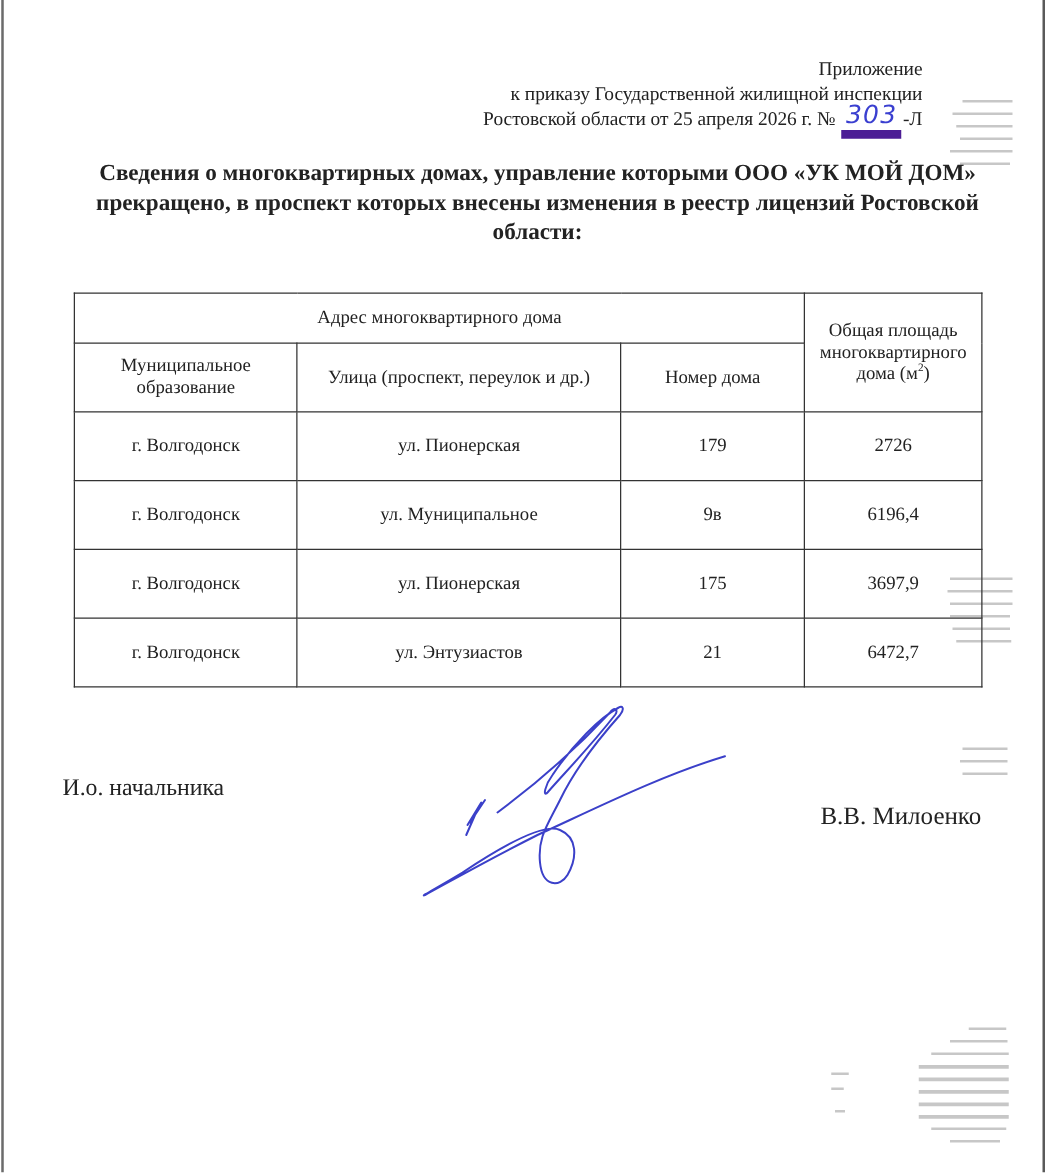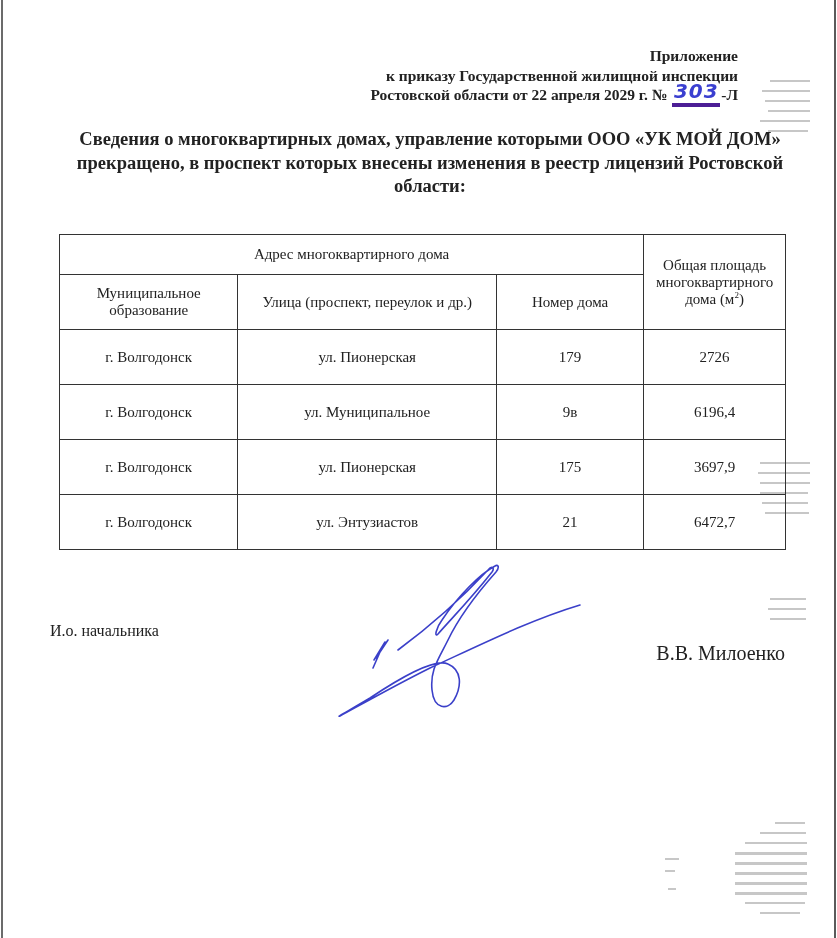--- a/index.html
+++ b/index.html
@@ -25,27 +25,27 @@
     }
     .annex {
       position: absolute;
       right: 99px;
       top: 46px;
       text-align: right;
       font-size: 15.5px;
       line-height: 19.5px;
       color: #222;
     }
-    .annex .line { display: block; white-space: nowrap; font-weight: bold; }
+    .annex .line { display: block; white-space: nowrap; }
     .order-num {
       display: inline-block;
       position: relative;
       min-width: 48px;
       text-align: center;
-      border-bottom: 4px solid #4c1d95;
+      border-bottom: 7px solid #4c1d95;
       line-height: 16px;
       margin: 0 1px;
     }
     .order-num .hand {
       font-family: "DejaVu Sans", sans-serif;
       font-style: italic;
       color: #3a3fd0;
       font-size: 20px;
       letter-spacing: 1px;
       position: relative;
@@ -85,21 +85,21 @@
     .col-area { width: 133px; }
     tr.h1 { height: 40px; }
     tr.h2 { height: 55px; margin-top: 24px; }
     tr.data-row { height: 55px; }
     sup { font-size: 9px; line-height: 0; }
     .sign-left {
       position: absolute;
       left: 50px;
       top: 620px;
       text-align: center;
-      font-size: 16px;
+      font-size: 19px;
       line-height: 22px;
       color: #222;
     }
     .sign-right {
       position: absolute;
       right: 52px;
       top: 642px;
       font-size: 20px;
       line-height: 22px;
       color: #222;
@@ -155,21 +155,21 @@
     <rect x="665" y="858" width="14" height="2"></rect>
     <rect x="665" y="870" width="10" height="2"></rect>
     <rect x="668" y="888" width="8" height="2"></rect>
   </g>
 </svg>
 
 <div class="annex">
   <span class="line">Приложение</span>
   <span class="line">к приказу Государственной жилищной инспекции</span>
   <span class="line">
-    <span>Ростовской области от 22 апреля 2029 г. №</span>
+    <span>Ростовской области от 25 апреля 2026 г. №</span>
     <span class="order-num"><span class="hand">303</span></span><span>-Л</span>
   </span>
 </div>
 
 <div class="title">Сведения о многоквартирных домах, управление которыми ООО «УК МОЙ ДОМ» прекращено, в проспект которых внесены изменения в реестр лицензий Ростовской области:</div>
 
 <table class="registry">
   <tbody>
       <tr class="h1">
     <th colspan="3">Адрес многоквартирного дома</th>

